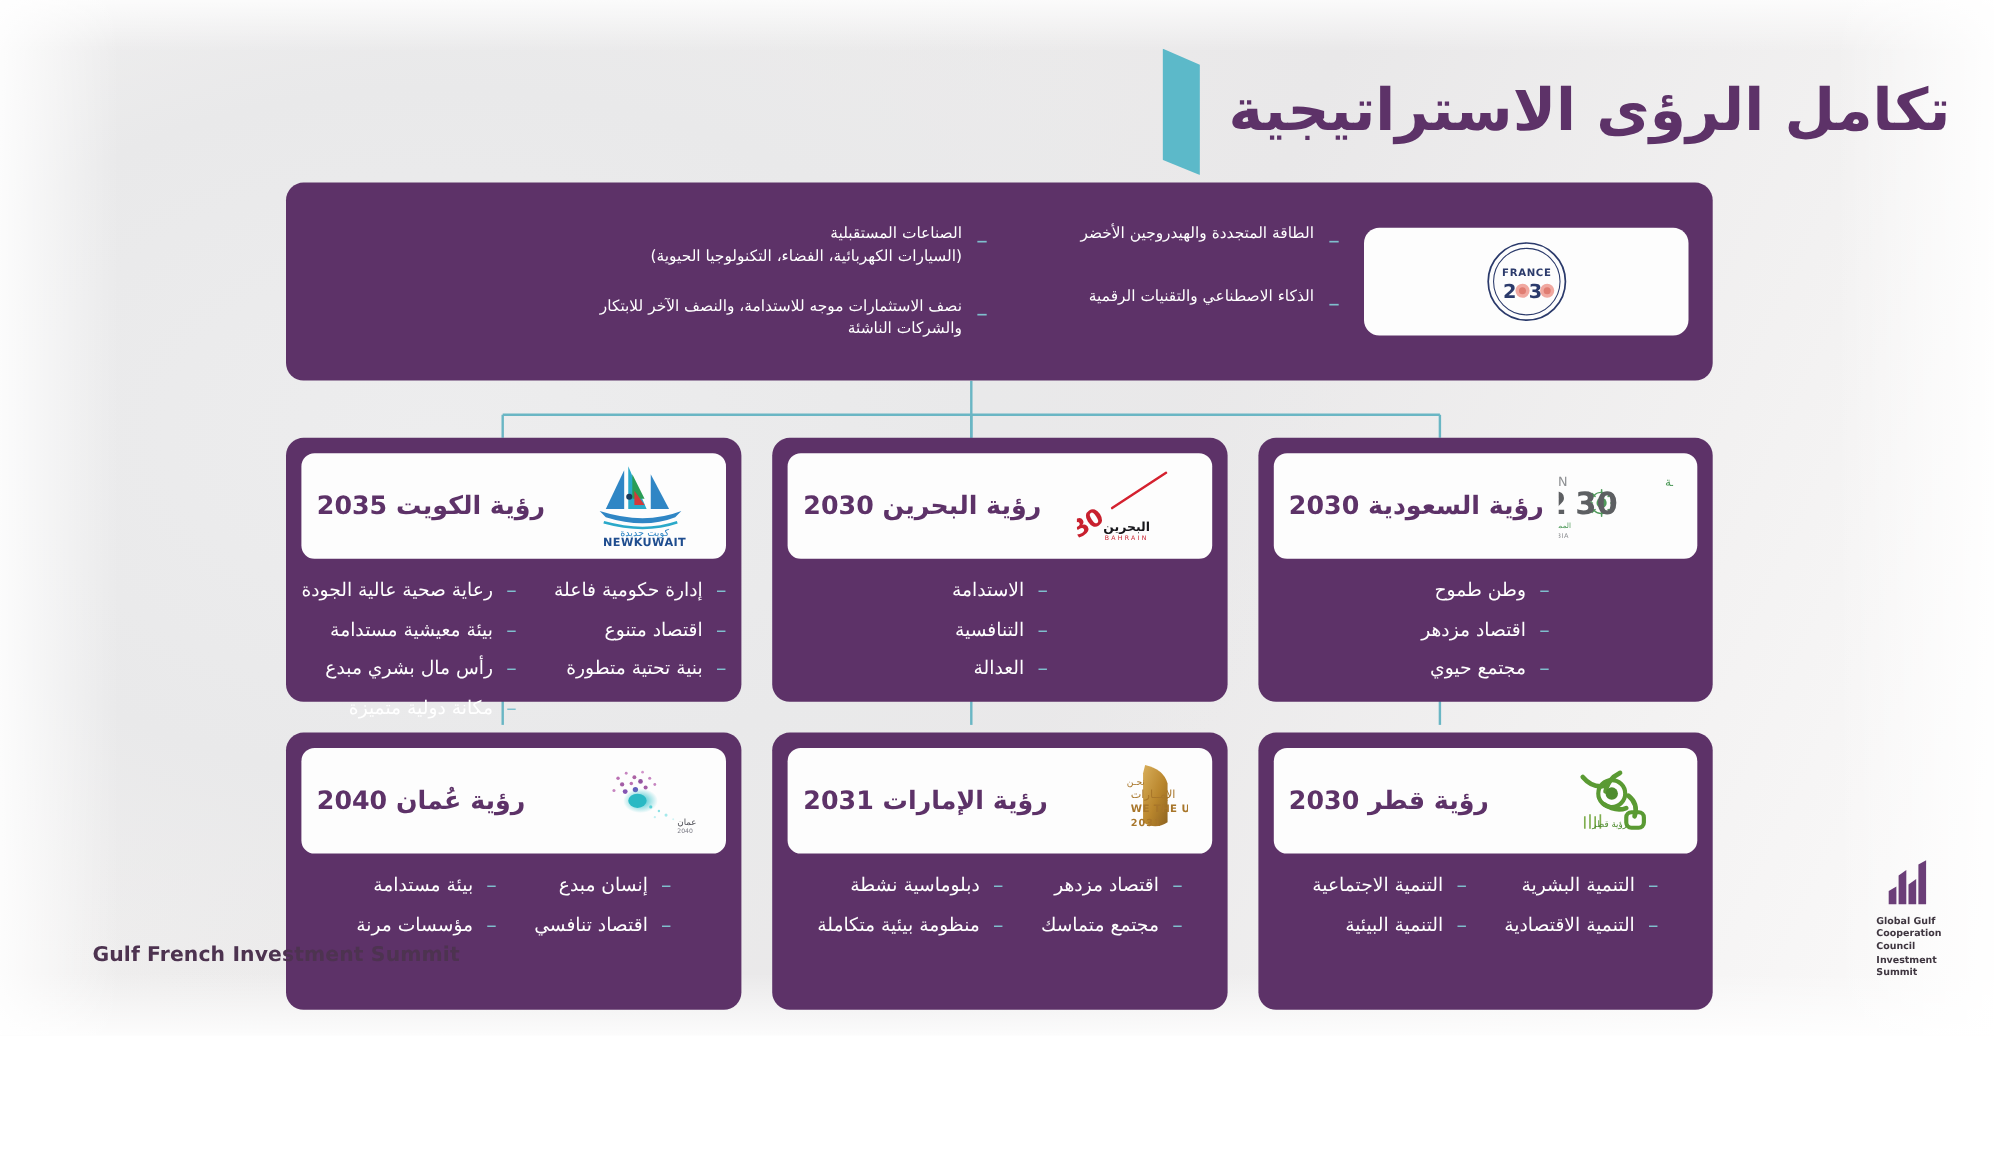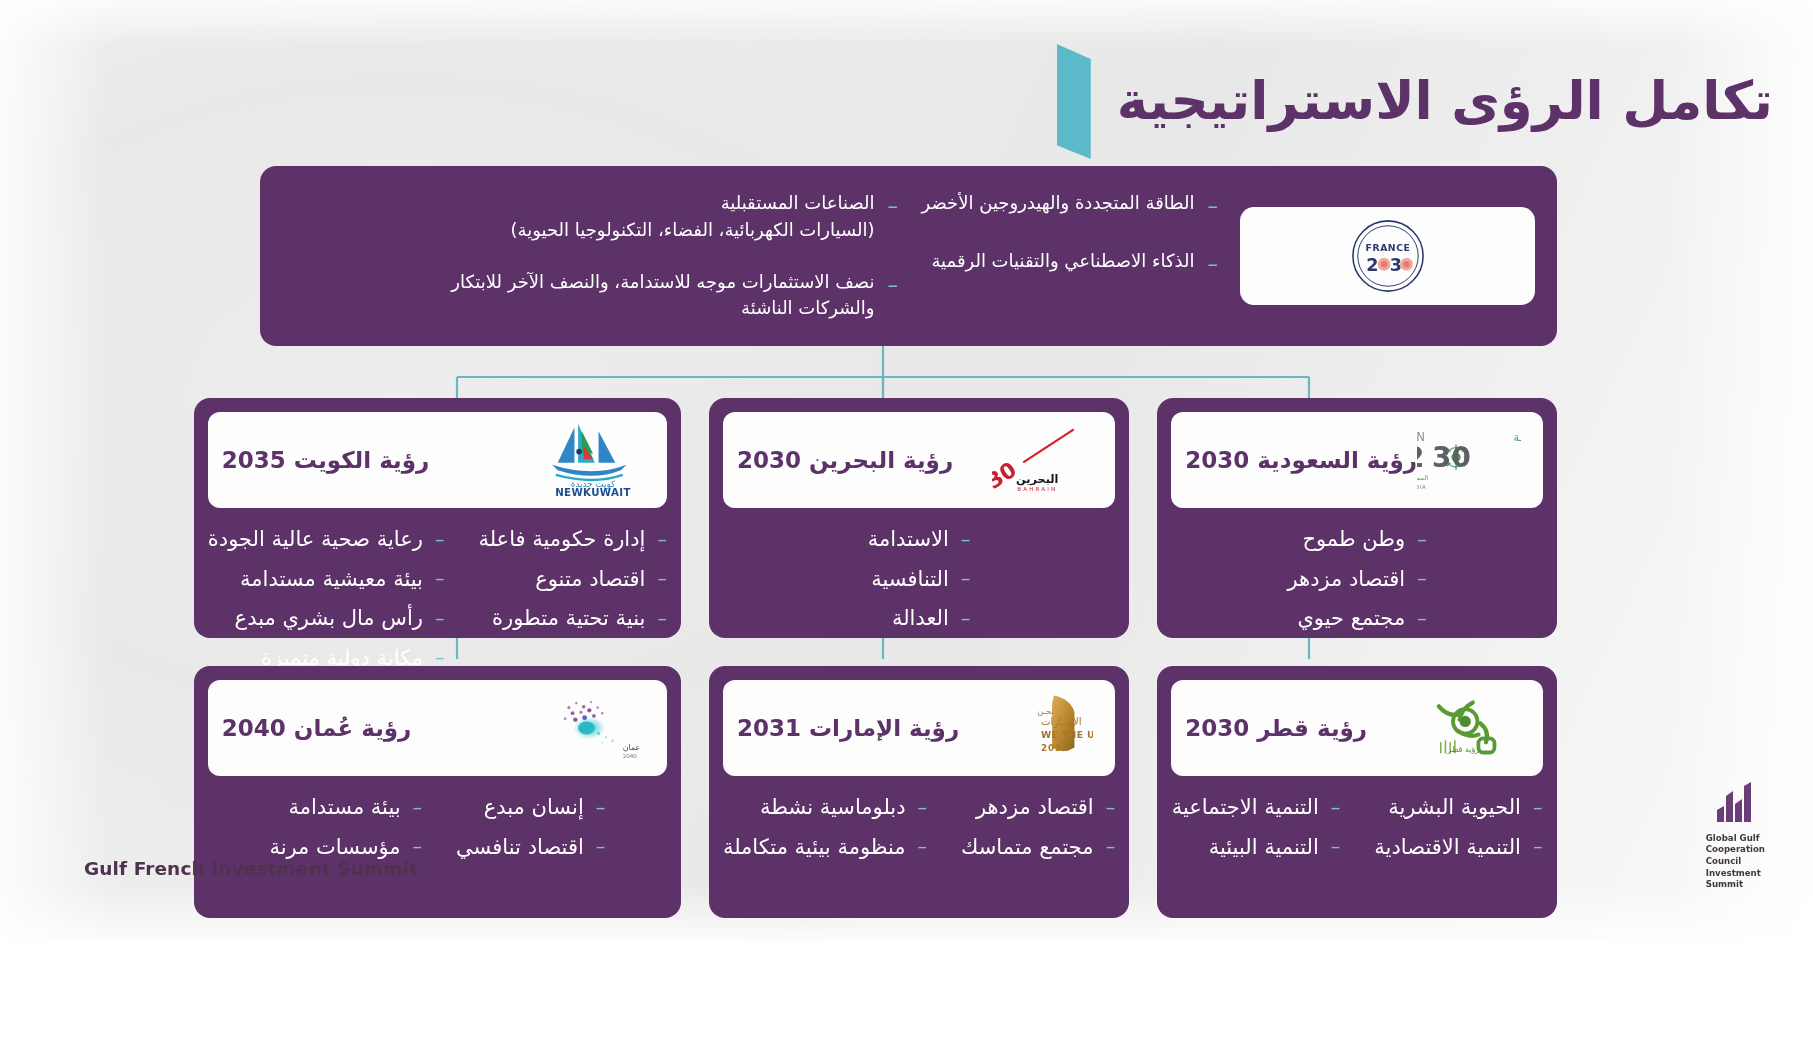--- a/index.html
+++ b/index.html
@@ -145,21 +145,21 @@
   .dash {
     color: #7fbfcd;
     font-size: 21px;
     line-height: 1.45;
     flex-shrink: 0;
     padding-top: 1px;
   }
 
   .bullet-text {
     color: #ffffff;
-    font-size: 18px;
+    font-size: 14px;
     line-height: 1.46;
     direction: rtl;
     text-align: right;
   }
 
   
   .connectors {
     position: absolute;
     top: 346px;
     left: 0;
@@ -247,21 +247,21 @@
     justify-content: flex-start;
   }
 
   .vitem .dash {
     font-size: 19px;
     padding-top: 0;
   }
 
   .vitem-text {
     color: #ffffff;
-    font-size: 21px;
+    font-size: 17px;
     line-height: 1.5;
     direction: rtl;
     white-space: nowrap;
   }
 
   
   .vcard-body.single { justify-content: center; }
 
   
   .footer-left {
@@ -526,21 +526,21 @@
                 <line x1="37" y1="54" x2="37" y2="68"></line>
       </g>
       <text x="46" y="66" text-anchor="middle" font-family="DejaVu Sans, sans-serif" font-size="8.5" fill="#4e8c2e">رؤية قطر</text>
     </svg>
           </div>
         </div>
         <div class="vcard-body">
           <div class="vlist">
             <div class="vitem">
               <span class="dash">–</span>
-              <span class="vitem-text">الحيوية البشرية</span>
+              <span class="vitem-text">التنمية البشرية</span>
             </div>
             <div class="vitem">
               <span class="dash">–</span>
               <span class="vitem-text">التنمية الاقتصادية</span>
             </div>
           </div>
           <div class="vlist">
             <div class="vitem">
               <span class="dash">–</span>
               <span class="vitem-text">التنمية الاجتماعية</span>

